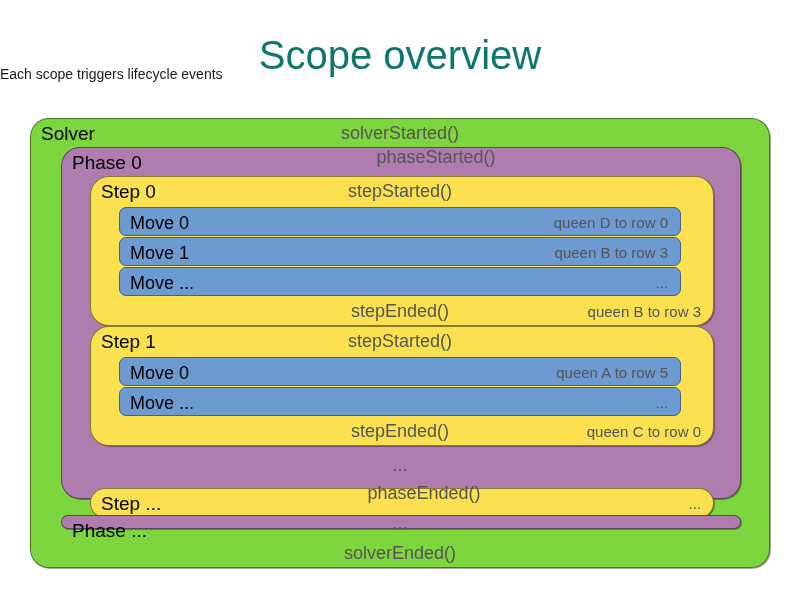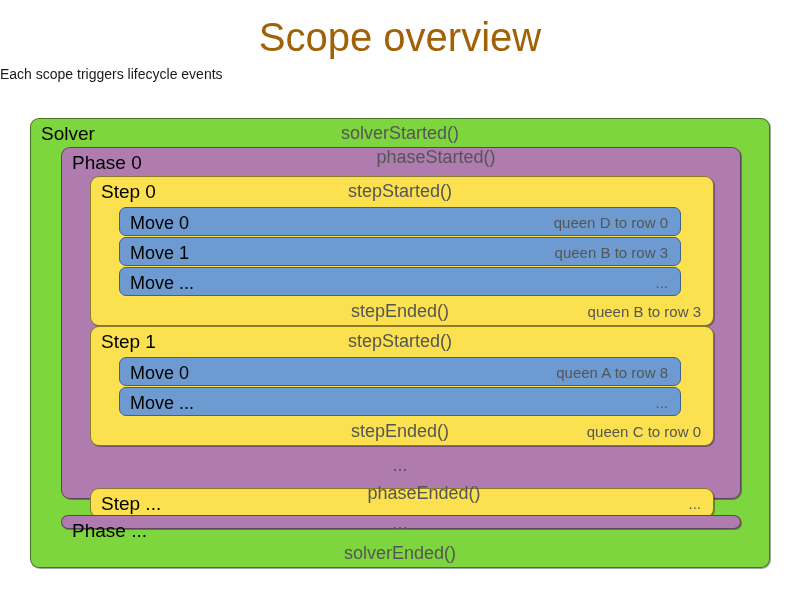--- a/index.html
+++ b/index.html
@@ -11,39 +11,39 @@
     overflow: hidden;
   }
   body {
     font-family: "Liberation Sans", sans-serif;
     color: #000;
   }
   .page { position: relative; width: 800px; height: 600px; }
 
   .title {
     position: absolute;
-    top: 15px; left: 0; width: 800px;
+    top: 33px; left: 0; width: 800px;
     text-align: center;
     font-size: 40px;
     font-weight: normal;
-    color: #a16207;
+    color: #0f766e;
     letter-spacing: 0px;
   }
   .subtitle {
     position: absolute;
     top: 66px; left: 0; width: 800px;
     text-align: left;
     font-size: 14px;
     color: #1a1a1a;
   }
 
   
   .scope {
     position: absolute;
-    border-radius: 9px;
+    border-radius: 19px;
     box-sizing: border-box;
     border: 1px solid rgba(0,0,0,0.45);
     box-shadow: 1px 1px 0 rgba(0,0,0,0.35);
   }
 
   .solver {
     left: 30px; top: 118px;
     width: 740px; height: 450px;
     background: #7ed63e;
   }
@@ -168,21 +168,21 @@
 
       <div class="scope step step1">
 
         <div class="row" style="top:0;">
           <span class="label">Step 1</span>
         </div>
 
         <div class="move" style="top:30px;">
           <div class="row" style="top:0;">
             <span class="label label-sm">Move 0</span>
-            <span class="detail">queen A to row 8</span>
+            <span class="detail">queen A to row 5</span>
           </div>
         </div>
 
         <div class="move" style="top:60px;">
           <div class="row" style="top:0;">
             <span class="label label-sm">Move ...</span>
             <span class="detail detail-dots">...</span>
           </div>
         </div>
 

